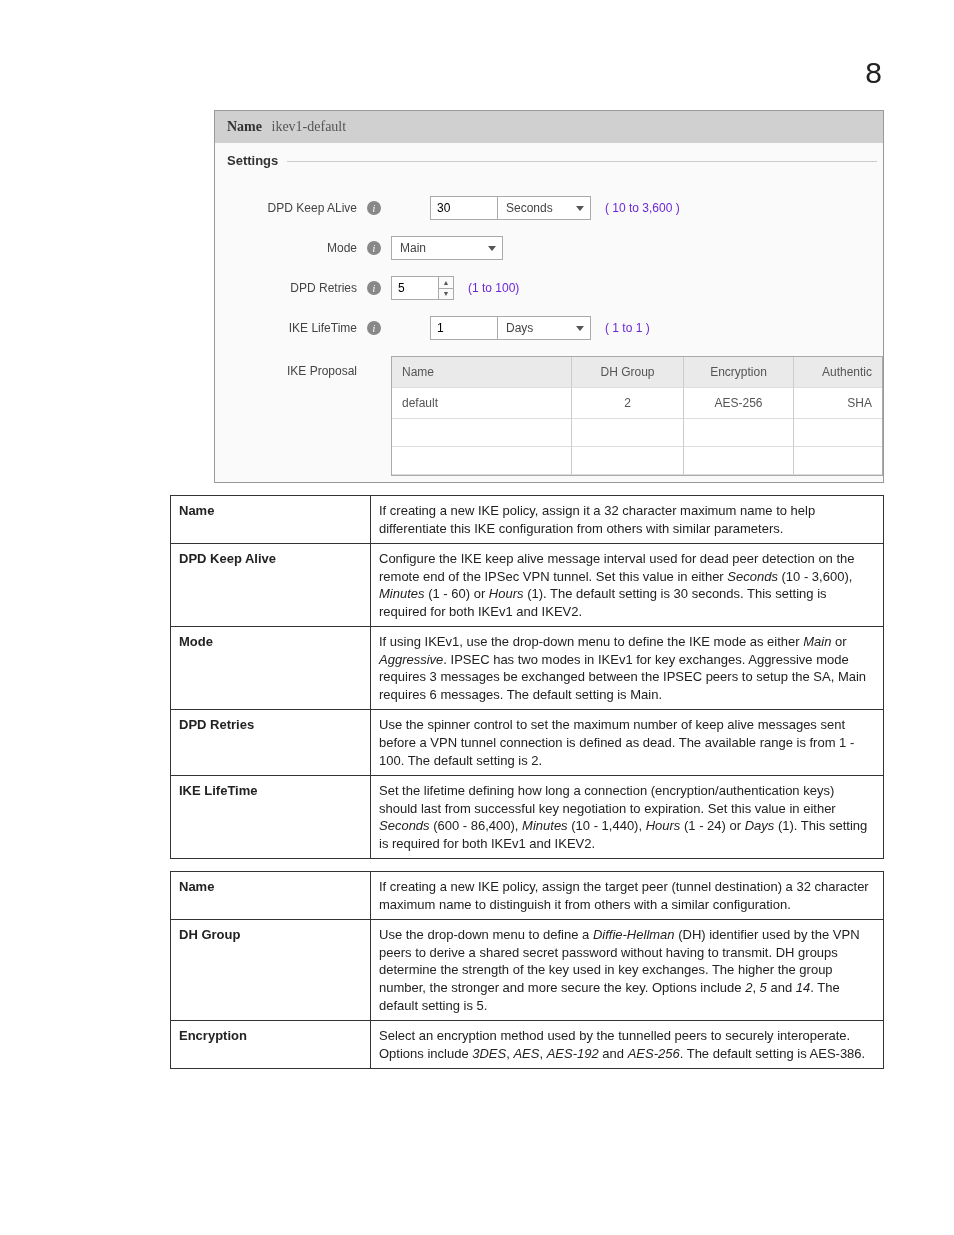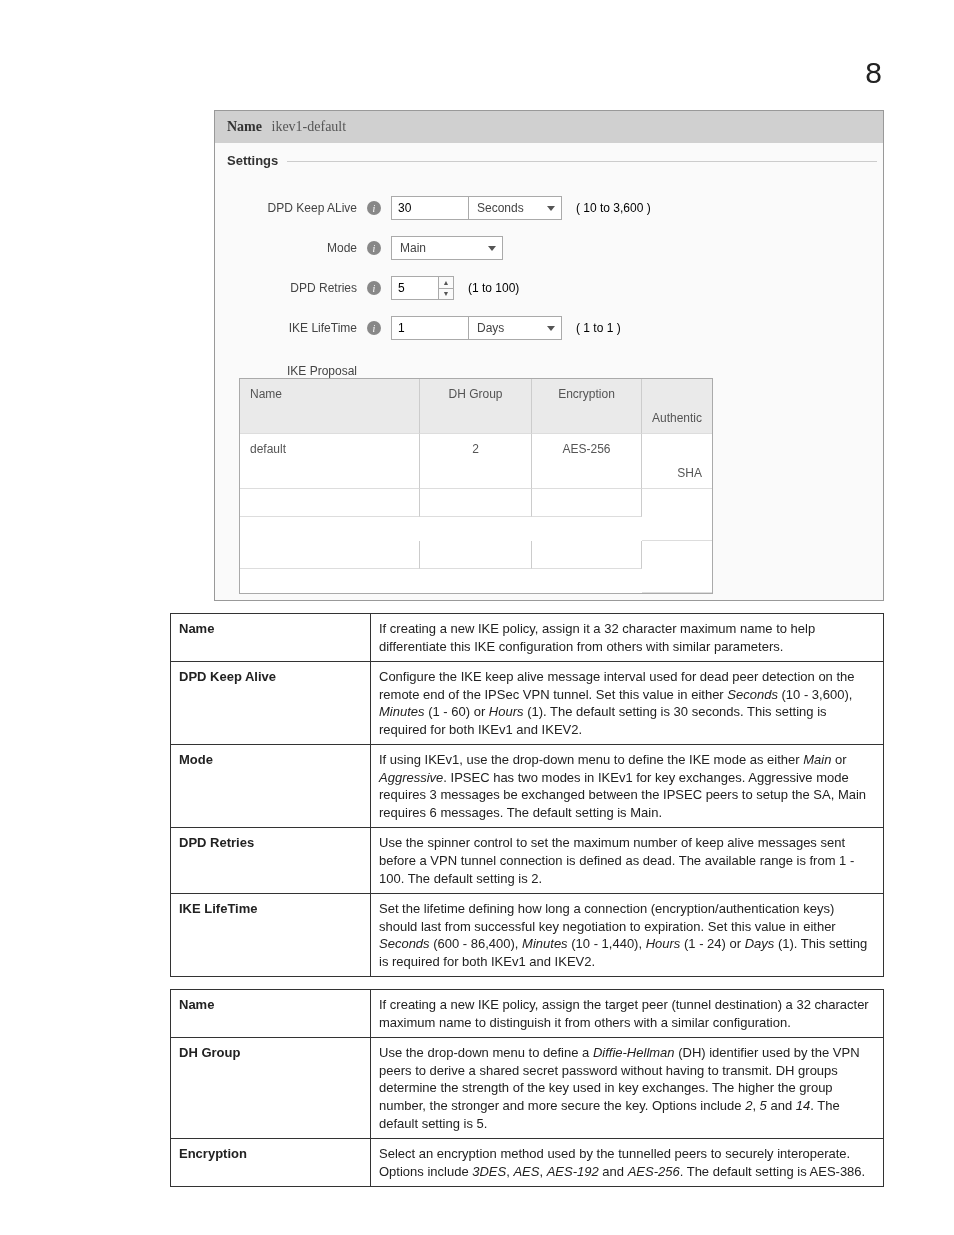--- a/index.html
+++ b/index.html
@@ -82,42 +82,42 @@
     margin-right: 10px;
     flex-shrink: 0;
   }
   .txt-input {
     border: 1px solid #aaa;
     height: 24px;
     padding: 2px 6px;
     font-size: 12px;
     background: #fff;
   }
-  .w80 { width: 78px; }
+  .w80 { width: 68px; margin-left: 39px; }
   .w44 { width: 48px; }
   .select-box {
     border: 1px solid #aaa;
     height: 24px;
     display: inline-flex;
     align-items: center;
     padding: 0 6px 0 8px;
     font-size: 12px;
     background: #fff;
     cursor: pointer;
     justify-content: space-between;
   }
   .w94 { width: 94px; }
   .caret-down {
     width: 0; height: 0;
     border-left: 4px solid transparent;
     border-right: 4px solid transparent;
     border-top: 5px solid #555;
     margin-left: 8px;
   }
-  .hint-text { color: #000000; margin-left: 14px; }
+  .hint-text { color: #6d28d9; margin-left: 14px; }
   .spinner-arrows {
     display: inline-flex;
     flex-direction: column;
     border: 1px solid #aaa;
     border-left: none;
     height: 24px;
   }
   .spinner-arrows span {
     width: 14px;
     flex: 1;
@@ -145,21 +145,21 @@
     border-bottom: 1px solid #ddd;
     padding: 8px 10px;
     font-size: 12px;
     color: #555;
     text-align: left;
   }
   .pt-cell:last-child { border-right: none; }
   .c1 { width: 180px; }
   .c2 { width: 112px; text-align: center; }
   .c3 { width: 110px; text-align: center; }
-  .c4 { flex: 1; text-align: right; margin-top: 24px; }
+  .c4 { flex: 1; text-align: right; }
   .pt-body .pt-cell { }
   .pt-body .c4 { text-align: right; }
   .pt-empty .pt-cell { height: 28px; }
 
   
   .desc-table {
     border-collapse: collapse;
     width: 100%;
     margin-top: 12px;
     margin-left: 0;
@@ -232,21 +232,21 @@
         <div class="field-label">IKE LifeTime</div>
         <span class="info-icon">i</span>
         <input class="txt-input w80" value="1" style="">
         <div class="select-box w94" style="margin-left:-1px;">
           <span>Days</span>
           <span class="caret-down"></span>
         </div>
         <span class="hint-text">( 1 to 1 )</span>
       </div>
 
-      <div class="form-row ike-proposal-row" style="margin-bottom:0;flex-direction:column;">
+      <div class="form-row ike-proposal-row" style="margin-bottom:0;">
         <div class="field-label">IKE Proposal</div>
         <div class="proposal-table">
           <div class="pt-row pt-head">
             <div class="pt-cell c1">Name</div>
             <div class="pt-cell c2">DH Group</div>
             <div class="pt-cell c3">Encryption</div>
             <div class="pt-cell c4">Authentic</div>
           </div>
           <div class="pt-row pt-body">
             <div class="pt-cell c1">default</div>

